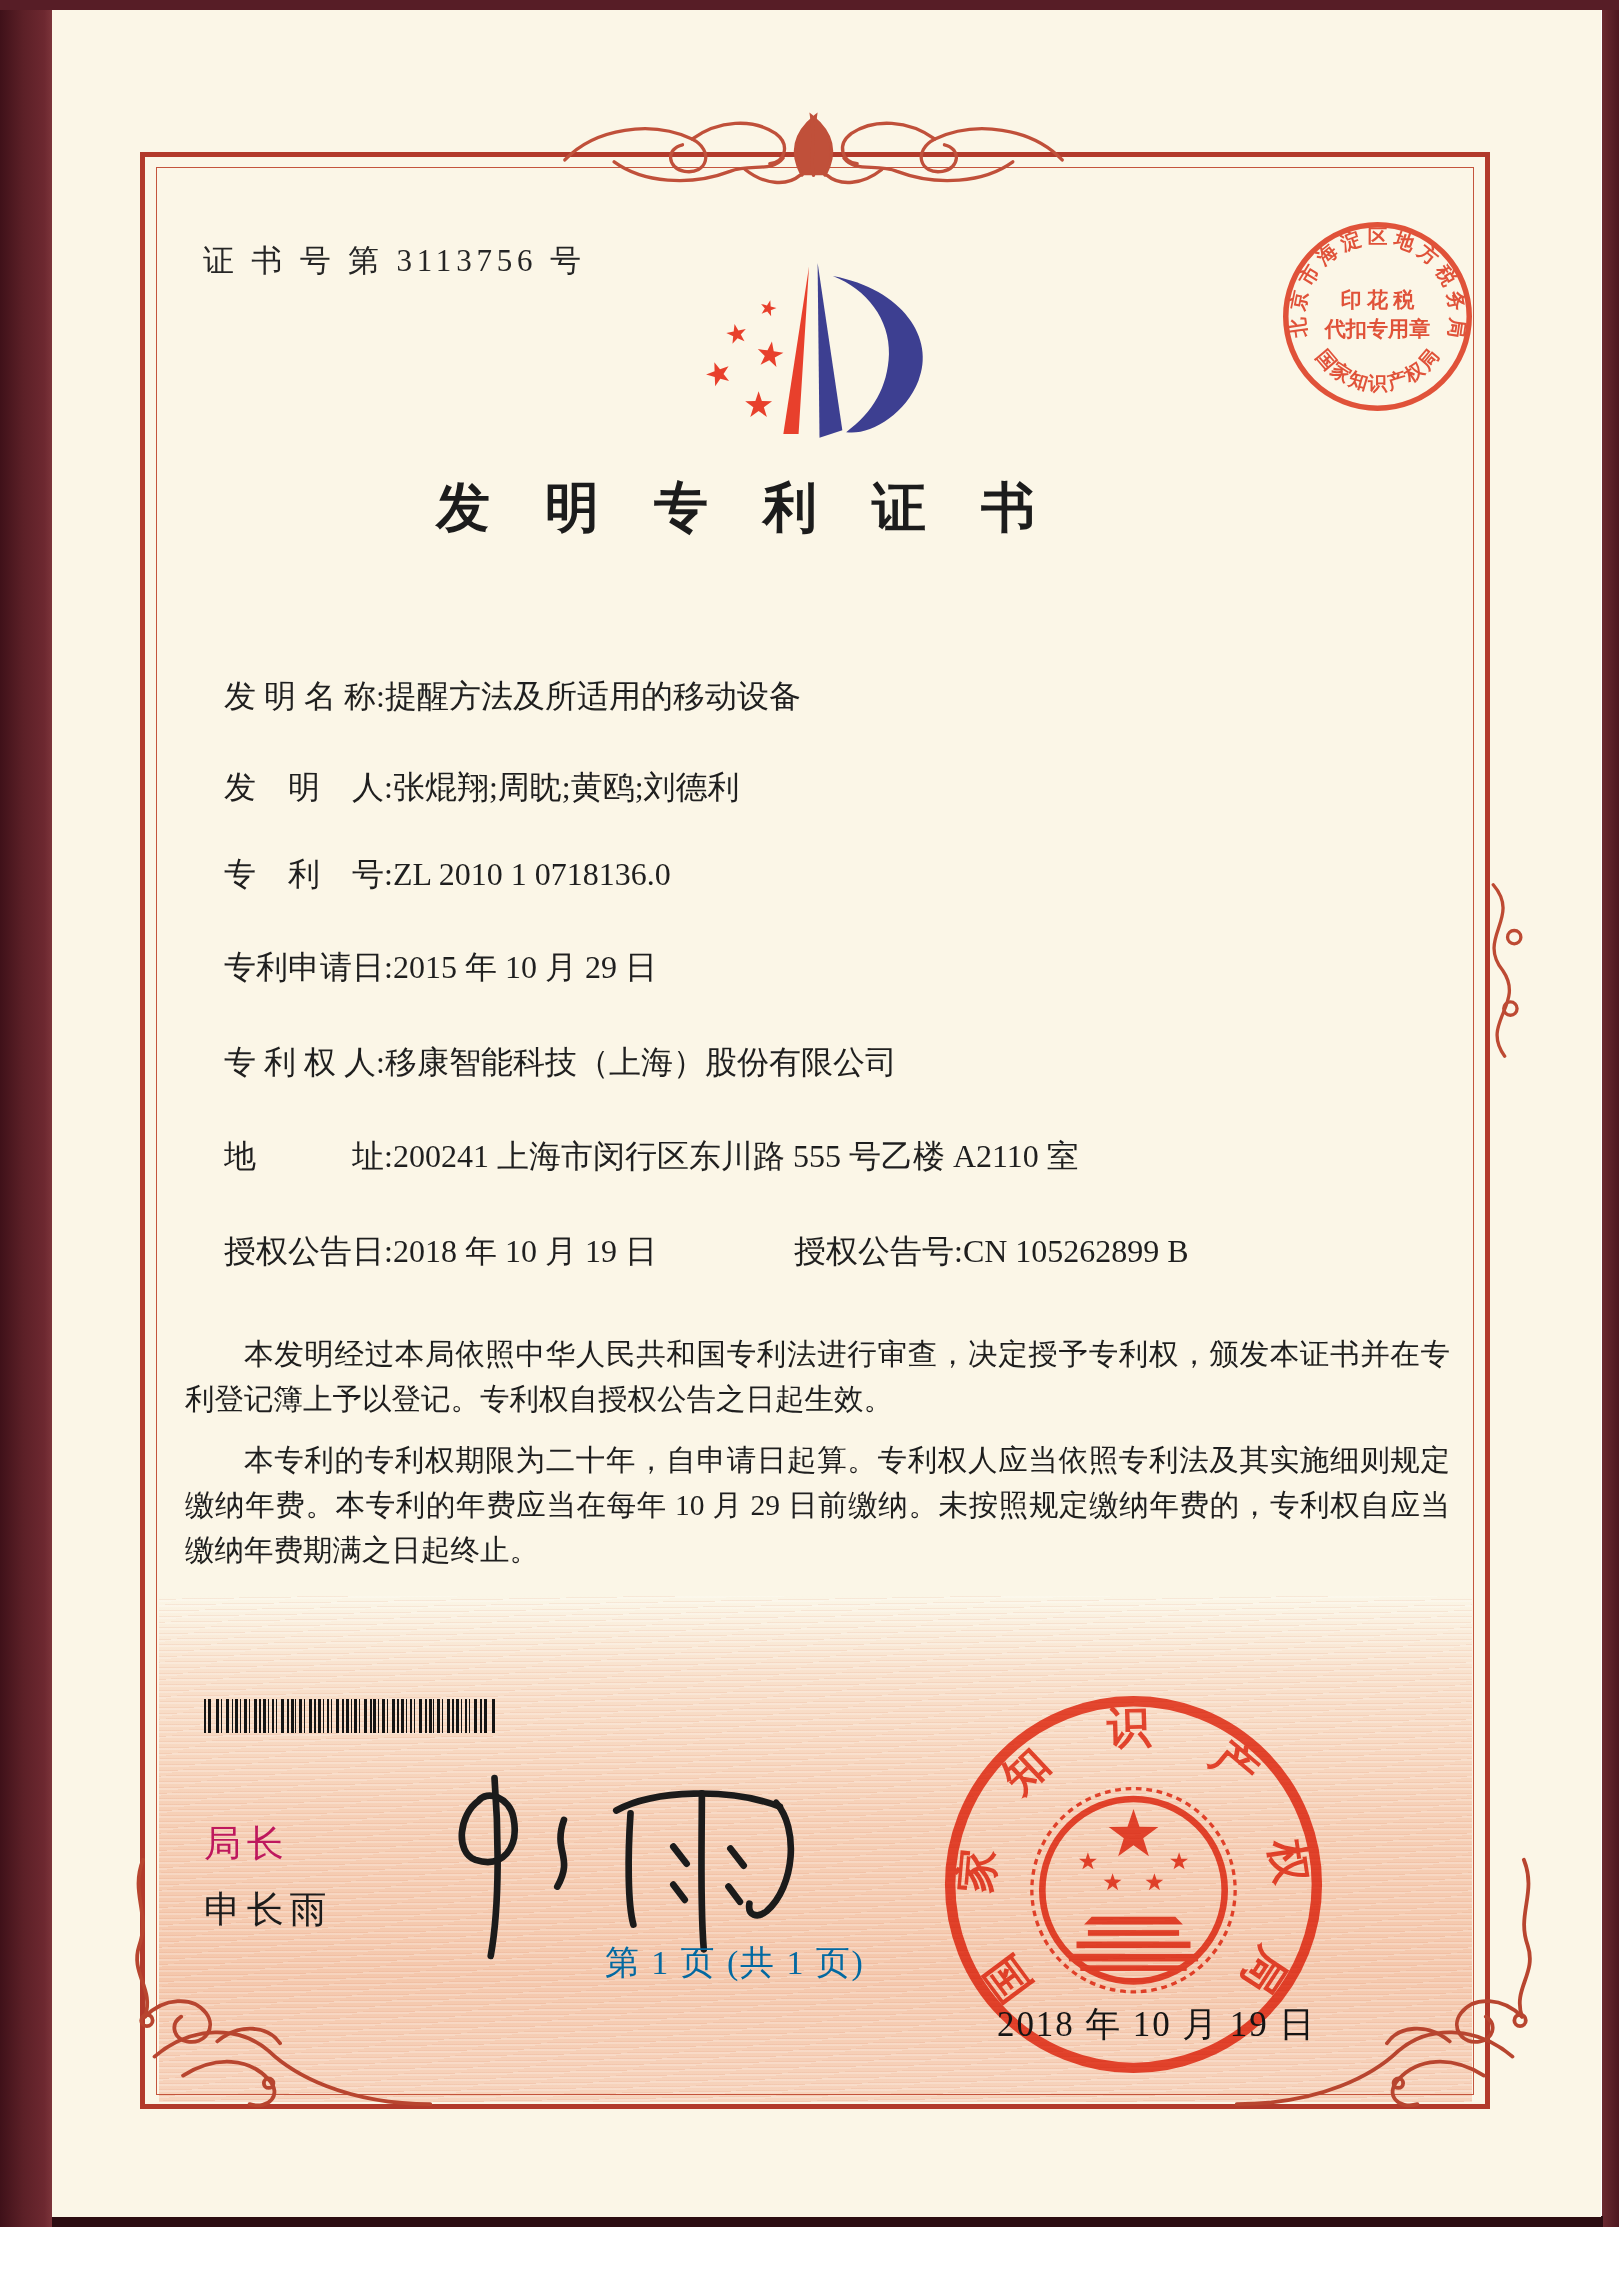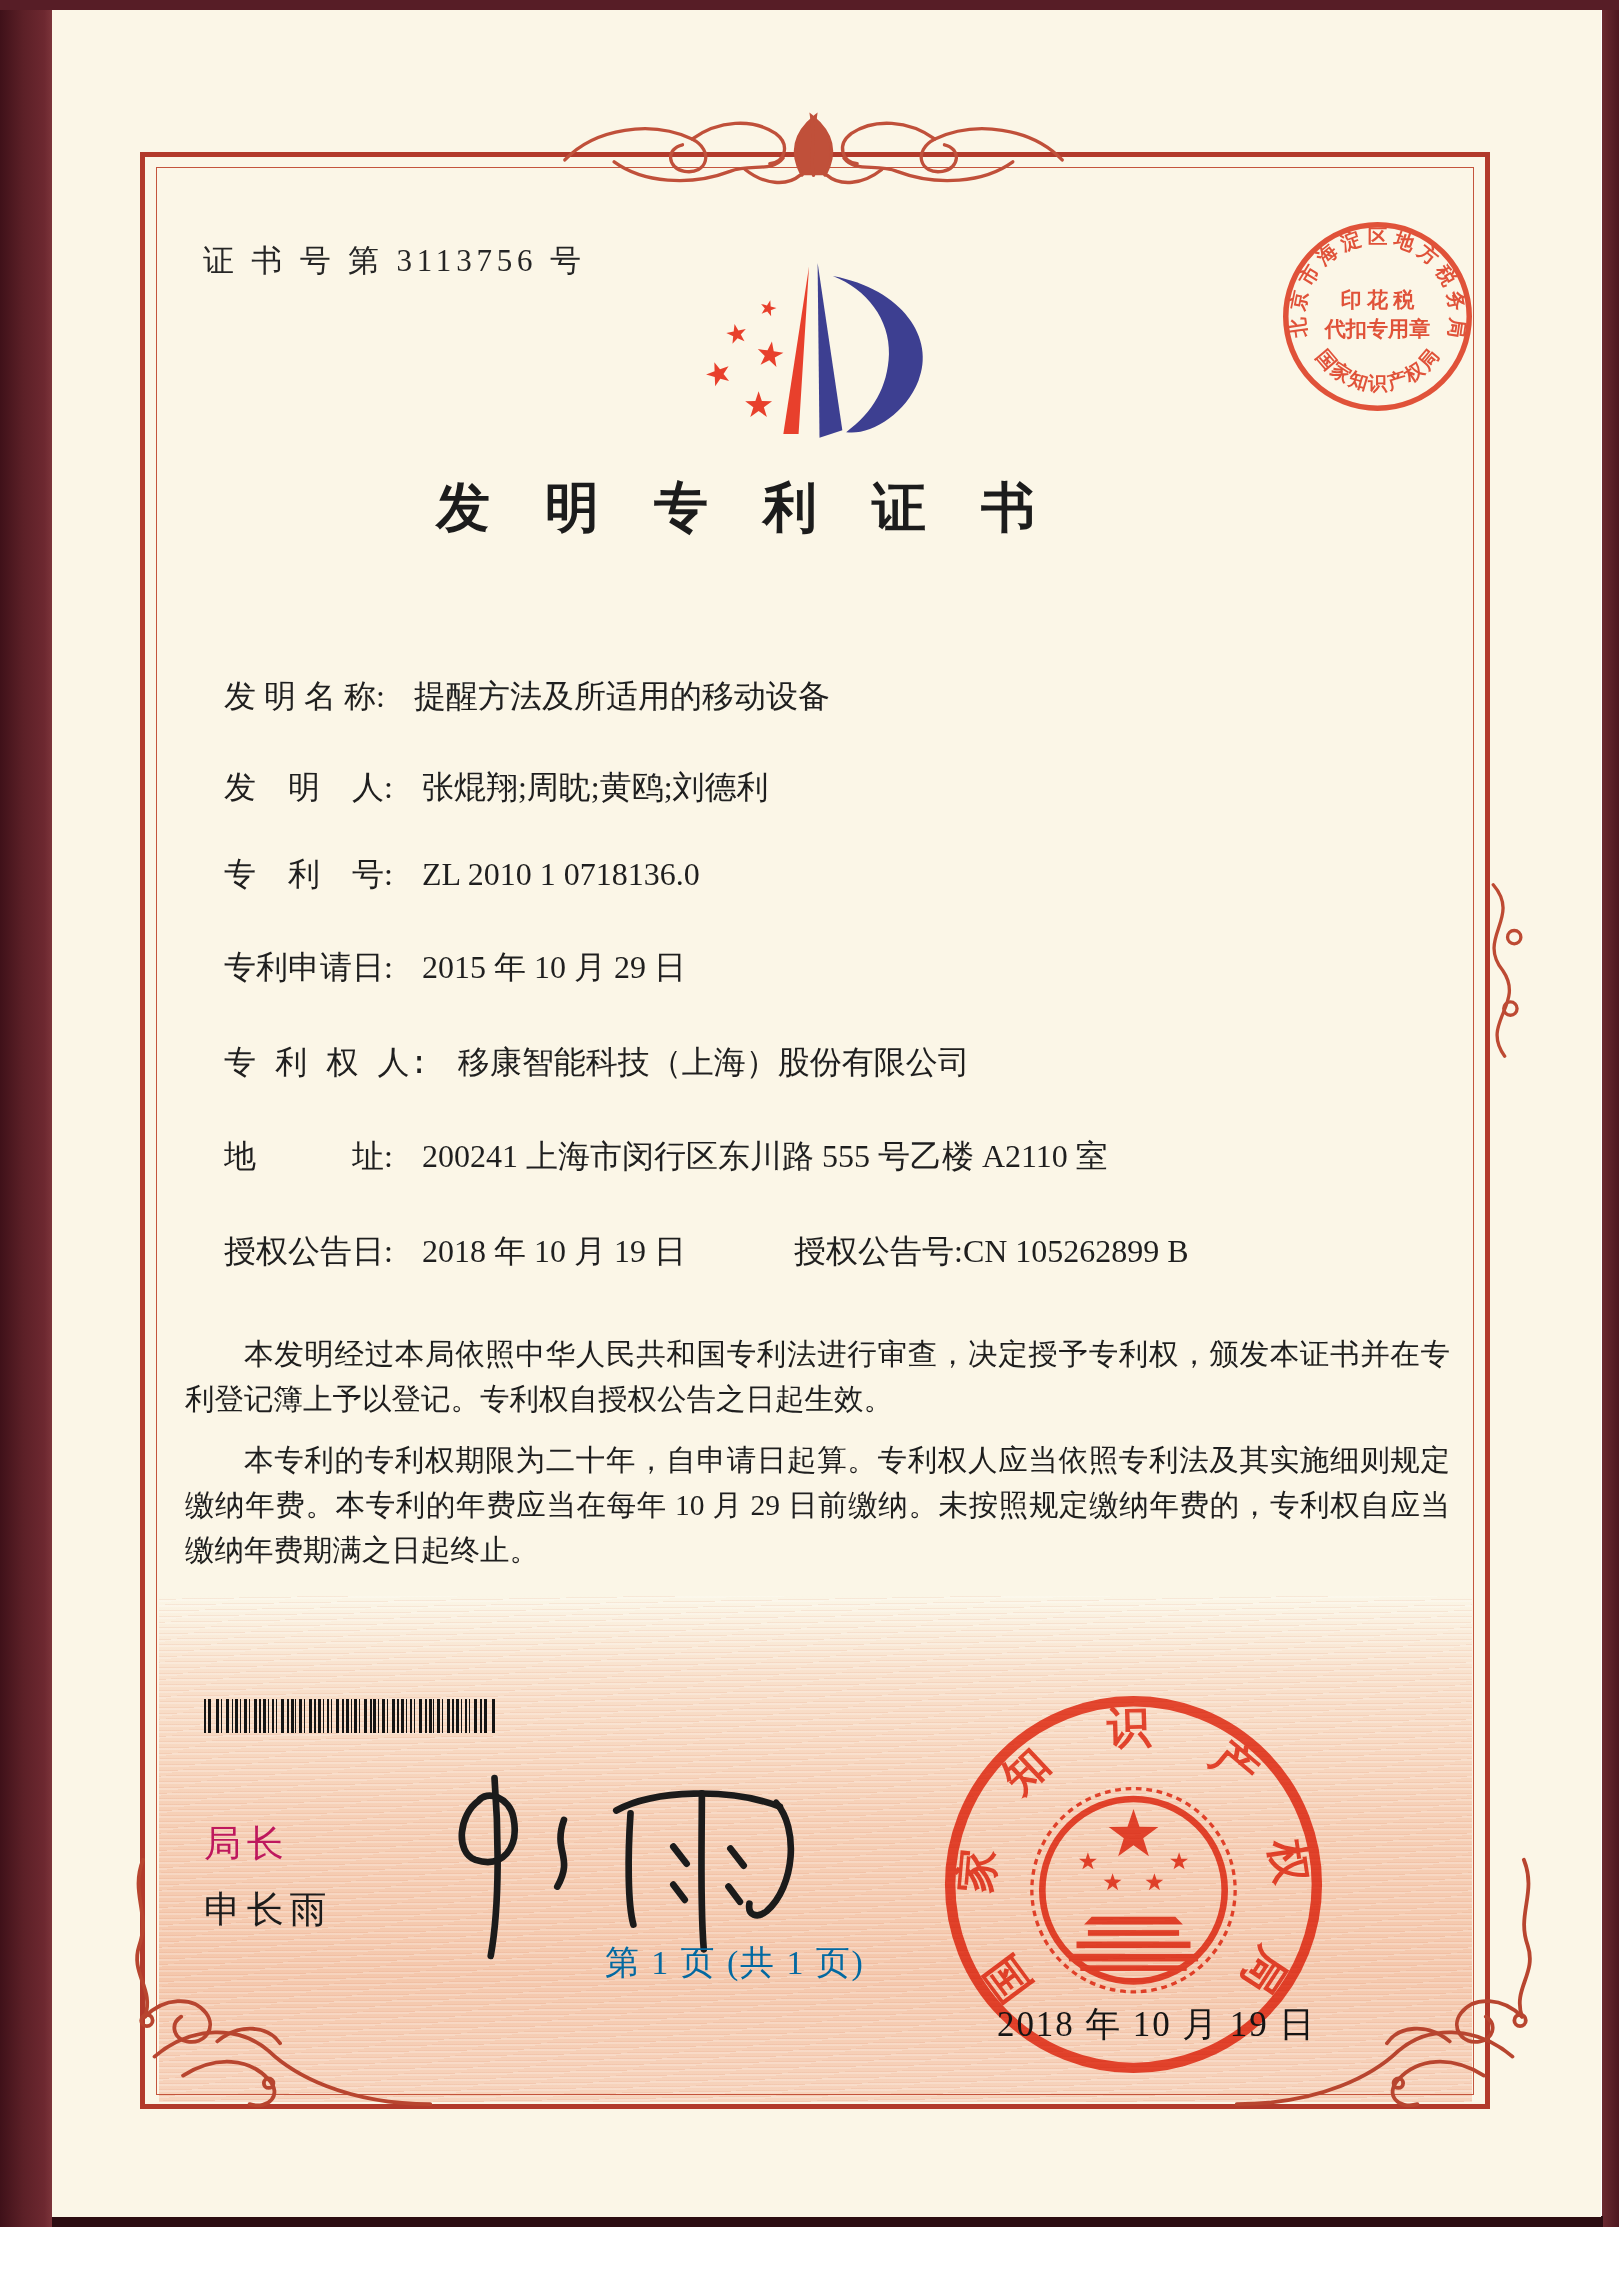--- a/index.html
+++ b/index.html
@@ -16,21 +16,21 @@
   .pink-zone{left:159px;top:1596px;width:1313px;height:506px;
     background:
       repeating-linear-gradient(179deg, rgba(255,255,255,0) 0 2.9px, rgba(213,115,84,.10) 2.9px 3.8px, rgba(255,255,255,.22) 3.8px 5.7px),
       linear-gradient(180deg, rgba(247,211,188,0) 0%, rgba(247,208,183,.55) 15%, rgba(245,201,174,.88) 45%, rgba(244,197,169,.95) 75%, rgba(246,206,182,.85) 100%);}
   .frame-outer{left:140px;top:152px;width:1350px;height:1957px;border:5.7px solid #b23a2b;box-sizing:border-box;}
   .frame-inner{left:156px;top:167px;width:1318px;height:1928px;border:1.9px solid #c4543c;box-sizing:border-box;}
   
   .cert-no{left:203px;top:240px;font-size:31px;letter-spacing:4.8px;color:#262626;white-space:nowrap;}
   .title{left:436px;top:472px;font-size:54px;font-weight:bold;letter-spacing:55px;color:#1c1c1c;white-space:nowrap;}
   .row{left:224px;font-size:32px;color:#1f1f1f;white-space:nowrap;}
-  .row .val{margin-left:29px;}
+  .row .val{margin-left:0;}
   .grant-no{left:794px;font-size:32px;color:#1f1f1f;white-space:nowrap;}
   .body-text{left:169px;top:1316px;width:1297px;font-size:29.5px;line-height:45px;text-align:justify;color:#1e1e1e;}
   .body-text p{margin:16px;text-indent:59px;}
   .barcode{left:204px;top:1699px;width:293px;height:34px;
     background:
       repeating-linear-gradient(90deg,#141414 0 1.9px,transparent 1.9px 3.8px,#141414 3.8px 6.7px,transparent 6.7px 8.6px,#141414 8.6px 9.5px,transparent 9.5px 12.4px,#141414 12.4px 15px,transparent 15px 17px,#141414 17px 18px,transparent 18px 22px,#141414 22px 25px,transparent 25px 27.6px);}
   .director-title{left:204px;top:1819px;font-size:37px;font-family:Liberation Serif, serif;color:#be185d;letter-spacing:5.7px;}
   .director-name{left:204px;top:1885px;font-size:37px;font-family:"Liberation Sans",sans-serif;color:#1c1c1c;letter-spacing:5.7px;}
   .seal-date{left:997px;top:2001px;font-size:35px;color:#151515;white-space:nowrap;letter-spacing:1.9px;}
   .footer{left:605px;top:1940px;font-size:34px;color:#0369a1;letter-spacing:1.9px;white-space:nowrap;}
@@ -132,21 +132,21 @@
   </div>
   <div class="abs row" style="top:766px;">
     <span class="lbl">发　明　人:</span><span class="val">张焜翔;周眈;黄鸥;刘德利</span>
   </div>
   <div class="abs row" style="top:853px;">
     <span class="lbl">专　利　号:</span><span class="val">ZL 2010 1 0718136.0</span>
   </div>
   <div class="abs row" style="top:946px;">
     <span class="lbl">专利申请日:</span><span class="val">2015 年 10 月 29 日</span>
   </div>
-  <div class="abs row" style="top:1041px;font-family:Liberation Mono, monospace;">
+  <div class="abs row" style="top:1041px;">
     <span class="lbl">专 利 权 人:</span><span class="val">移康智能科技（上海）股份有限公司</span>
   </div>
   <div class="abs row" style="top:1135px;">
     <span class="lbl">地　　　址:</span><span class="val">200241 上海市闵行区东川路 555 号乙楼 A2110 室</span>
   </div>
   <div class="abs row" style="top:1230px;">
     <span class="lbl">授权公告日:</span><span class="val">2018 年 10 月 19 日</span>
   </div>
   <div class="abs grant-no" style="top:1230px;">
     <span class="lbl">授权公告号:</span><span class="val">CN 105262899 B</span>

